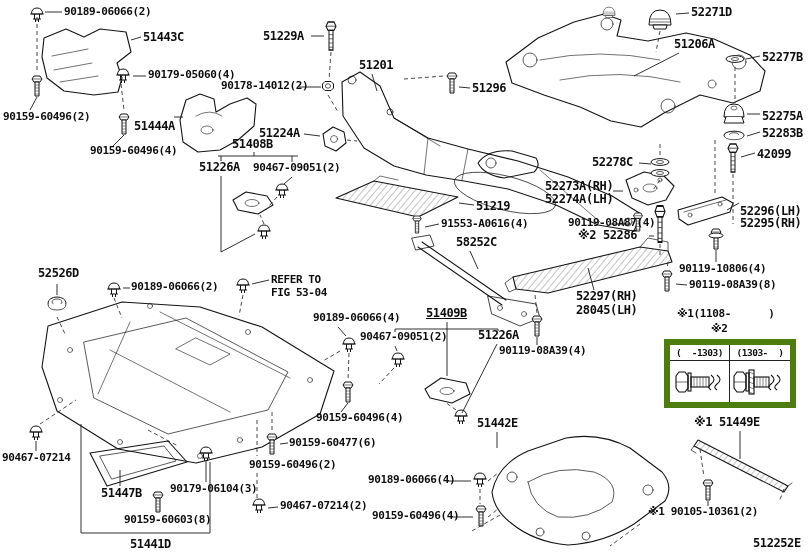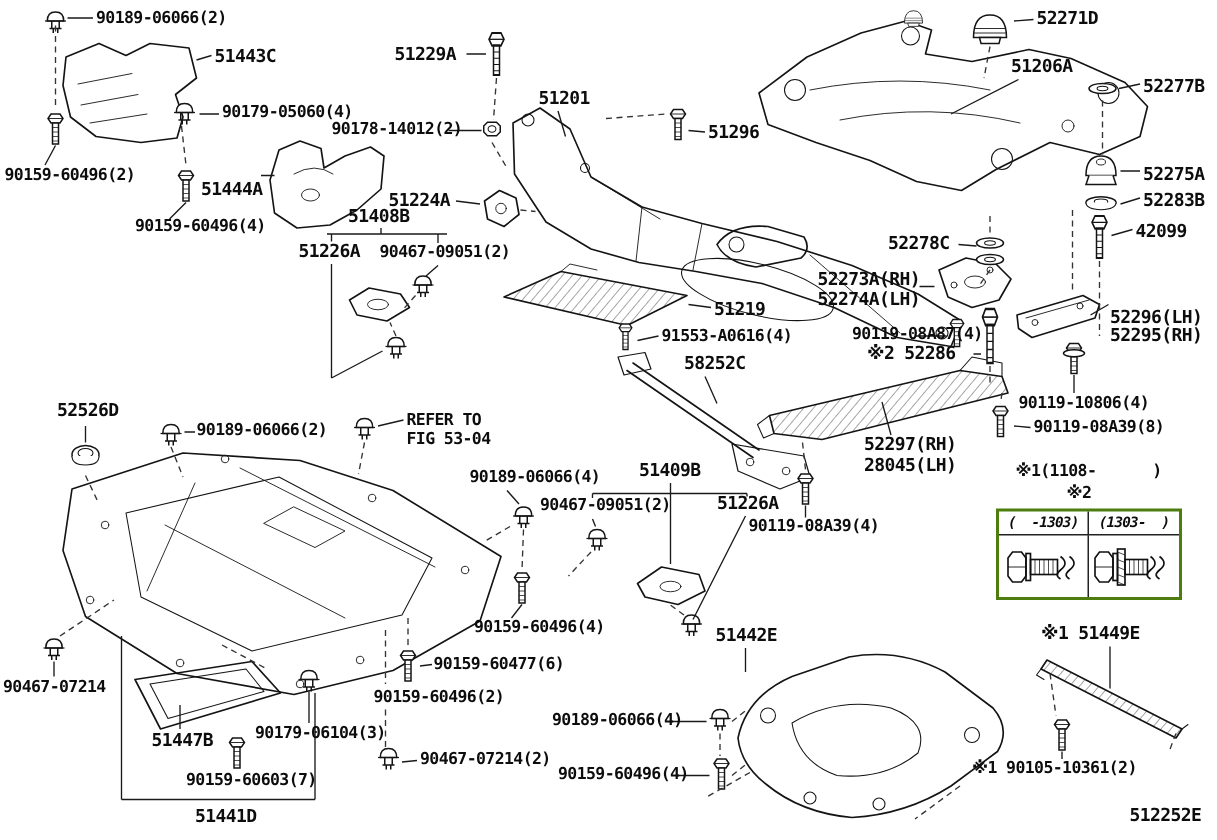--- a/index.html
+++ b/index.html
@@ -3,22 +3,22 @@
 <meta charset="utf-8">
 <style>
   html,body{margin:0;padding:0;background:#fff;}
   .canvas{position:relative;width:811px;height:560px;background:#fff;overflow:hidden;
           font-family:"DejaVu Sans Mono","DejaVu Sans",monospace;}
   .canvas svg.underlay{position:absolute;left:0;top:0;}
   .part-label{position:absolute;font-weight:bold;font-size:11px;line-height:12px;
               letter-spacing:-0.4px;color:#0d0d0d;white-space:pre;z-index:3;}
   .part-label.big{font-size:12px;line-height:13px;}
   .spec-table{position:absolute;left:664px;top:339px;width:120px;height:57px;
-              border:2px solid #4d7c0f;display:grid;grid-template-columns:1fr 1fr;
-              grid-template-rows:16px 1fr;z-index:2;background:#fff;font-style:italic;}
+              border:6px solid #4d7c0f;display:grid;grid-template-columns:1fr 1fr;
+              grid-template-rows:16px 1fr;z-index:2;background:#fff;}
   .spec-table .cell{border-right:1.5px solid #222;display:flex;align-items:center;justify-content:center;}
   .spec-table .cell:nth-child(2n){border-right:none;}
   .spec-table .head{border-bottom:1.5px solid #222;font-weight:bold;font-size:9.5px;
                     letter-spacing:-0.5px;white-space:pre;color:#0d0d0d;}
 </style>
 </head>
 <body>
 
 <div class="canvas">
 
@@ -310,35 +310,35 @@
       <div class="part-label" style="left: 679px; top: 263px;">90119-10806(4)</div>
       <div class="part-label" style="left: 689px; top: 279px;">90119-08A39(8)</div>
       <div class="part-label big" style="left: 576px; top: 290px;">52297(RH)</div>
       <div class="part-label big" style="left: 576px; top: 304px;">28045(LH)</div>
       <div class="part-label" style="left: 677px; top: 308px;">※1(1108-      )</div>
       <div class="part-label big" style="left: 38px; top: 267px;">52526D</div>
       <div class="part-label" style="left: 131px; top: 281px;">90189-06066(2)</div>
       <div class="part-label" style="left: 271px; top: 274px;">REFER TO</div>
       <div class="part-label" style="left: 271px; top: 287px;">FIG 53-04</div>
       <div class="part-label" style="left: 313px; top: 312px;">90189-06066(4)</div>
-      <div class="part-label big" style="left: 426px; top: 307px;">51409B</div>
+      <div class="part-label big" style="left: 426px; top: 307px; text-decoration: underline;">51409B</div>
       <div class="part-label" style="left: 360px; top: 331px;">90467-09051(2)</div>
       <div class="part-label big" style="left: 478px; top: 329px;">51226A</div>
       <div class="part-label" style="left: 499px; top: 345px;">90119-08A39(4)</div>
       <div class="part-label" style="left: 316px; top: 412px;">90159-60496(4)</div>
       <div class="part-label big" style="left: 477px; top: 417px;">51442E</div>
       <div class="part-label" style="left: 289px; top: 437px;">90159-60477(6)</div>
       <div class="part-label" style="left: 249px; top: 459px;">90159-60496(2)</div>
       <div class="part-label" style="left: 2px; top: 452px;">90467-07214</div>
       <div class="part-label" style="left: 280px; top: 500px;">90467-07214(2)</div>
       <div class="part-label" style="left: 368px; top: 474px;">90189-06066(4)</div>
       <div class="part-label" style="left: 372px; top: 510px;">90159-60496(4)</div>
       <div class="part-label big" style="left: 101px; top: 487px;">51447B</div>
       <div class="part-label" style="left: 170px; top: 483px;">90179-06104(3)</div>
-      <div class="part-label" style="left: 124px; top: 514px;">90159-60603(7)</div>
+      <div class="part-label" style="left: 124px; top: 514px;">90159-60603(8)</div>
       <div class="part-label big" style="left: 130px; top: 538px;">51441D</div>
       <div class="part-label big" style="left: 694px; top: 416px;">※1 51449E</div>
       <div class="part-label" style="left: 648px; top: 506px;">※1 90105-10361(2)</div>
       <div class="part-label big" style="left: 753px; top: 537px;">512252E</div>
       <div class="part-label" style="left: 711px; top: 323px;">※2</div>
     </div>
 
 </div>
 
 </body></html>

